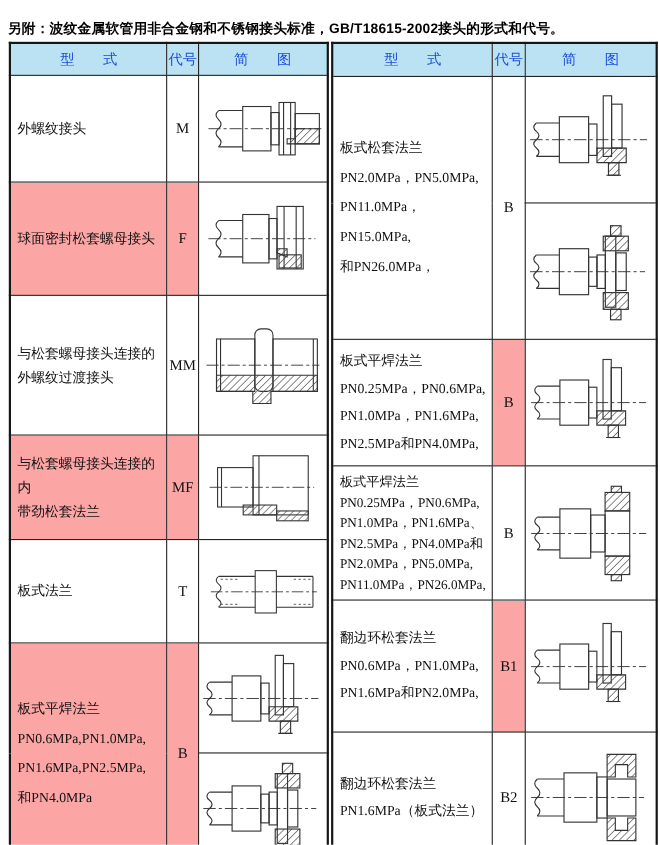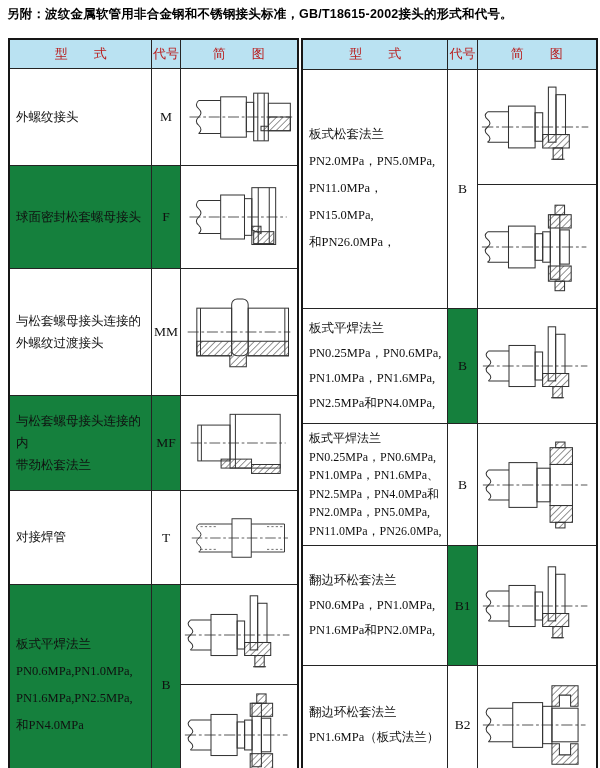--- a/index.html
+++ b/index.html
@@ -2,45 +2,45 @@
 <html><head>
 <meta charset="utf-8">
 <style>
   html,body{margin:0;padding:0;}
   body{
     width:600px;height:768px;background:#ffffff;position:relative;
     font-family:"Liberation Sans","DejaVu Sans",sans-serif;
     -webkit-font-smoothing:antialiased;overflow:hidden;
   }
   .page-title{
-    position:absolute;left:7px;top:6px;width:586px;
+    position:absolute;left:7px;top:18px;width:586px;
     font-size:12.5px;font-weight:bold;color:#000;letter-spacing:0.2px;
   }
   .tables{position:absolute;left:8px;top:38px;display:flex;gap:2px;}
   table{border-collapse:collapse;table-layout:fixed;border:2px solid #161616;}
   td,th{border:1px solid #242424;padding:0;overflow:hidden;}
   th{
-    background:#bae2f2;font-size:13px;font-weight:normal;color:#b91c1c;
+    background:#bae2f2;font-size:13px;font-weight:normal;color:#1d4ed8;
     height:28px;text-align:center;vertical-align:middle;
   }
   td.type{
     font-size:12.5px;color:#101010;vertical-align:middle;
     padding:3px 4px 3px 6px;white-space:pre-line;line-height:25px;
     font-family:"Liberation Serif","DejaVu Serif",serif;
     margin-top:16px;
   }
   td.type.lh22{line-height:22px;}
   td.type.lh27{line-height:27px;}
   td.type.tight{line-height:18.5px;font-size:12px;padding-top:2px;padding-bottom:2px;}
   td.code{
     text-align:center;vertical-align:middle;font-size:13.5px;color:#101010;
     font-family:"Liberation Serif","DejaVu Serif",serif;
   }
   td.diag{text-align:center;vertical-align:middle;background:#ffffff;}
-  td.hl{background:#15803d;}
+  td.hl{background:#fca5a5;}
   svg.fitting{display:inline-block;vertical-align:middle;}
   .defs-holder{position:absolute;width:0;height:0;overflow:hidden;}
 </style>
 </head>
 <body>
 
 <svg class="defs-holder" aria-hidden="true">
   <defs>
     <pattern id="hp" patternUnits="userSpaceOnUse" width="5" height="5" patternTransform="rotate(45)">
       <line x1="0" y1="0" x2="0" y2="5" stroke="#4a4a4a" stroke-width="1.3"></line>
@@ -219,21 +219,21 @@
       <td class="type hl lh22">与松套螺母接头连接的内
 带劲松套法兰</td>
       <td class="code hl">MF</td>
       <td class="diag">
         <svg class="fitting" width="108" height="86" viewBox="0 0 120 96">
               <use href="#fit-mf"></use>
             </svg>
       </td>
     </tr>
     <tr style="height:94px">
-      <td class="type">对接焊管</td>
+      <td class="type">板式法兰</td>
       <td class="code">T</td>
       <td class="diag">
         <svg class="fitting" width="108" height="84" viewBox="0 0 120 96">
               <use href="#fit-t"></use>
             </svg>
       </td>
     </tr>
     <tr style="height:100px">
       <td class="type hl lh27" rowspan="2">板式平焊法兰
 PN0.6MPa,PN1.0MPa,

